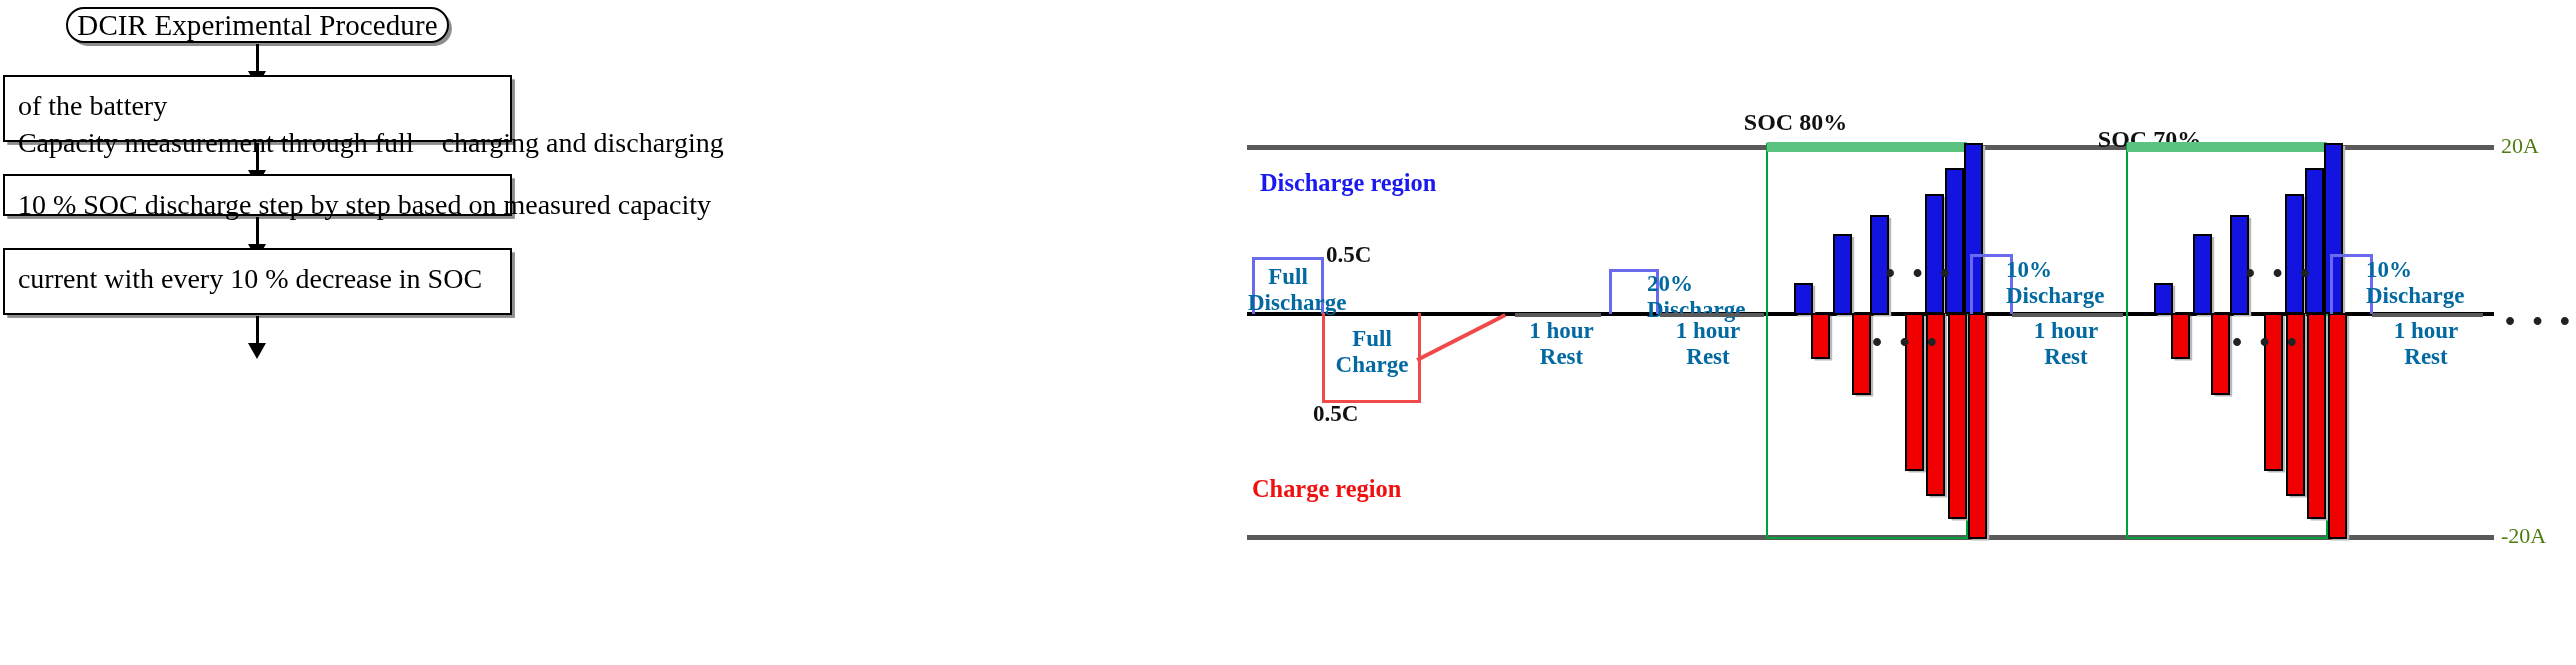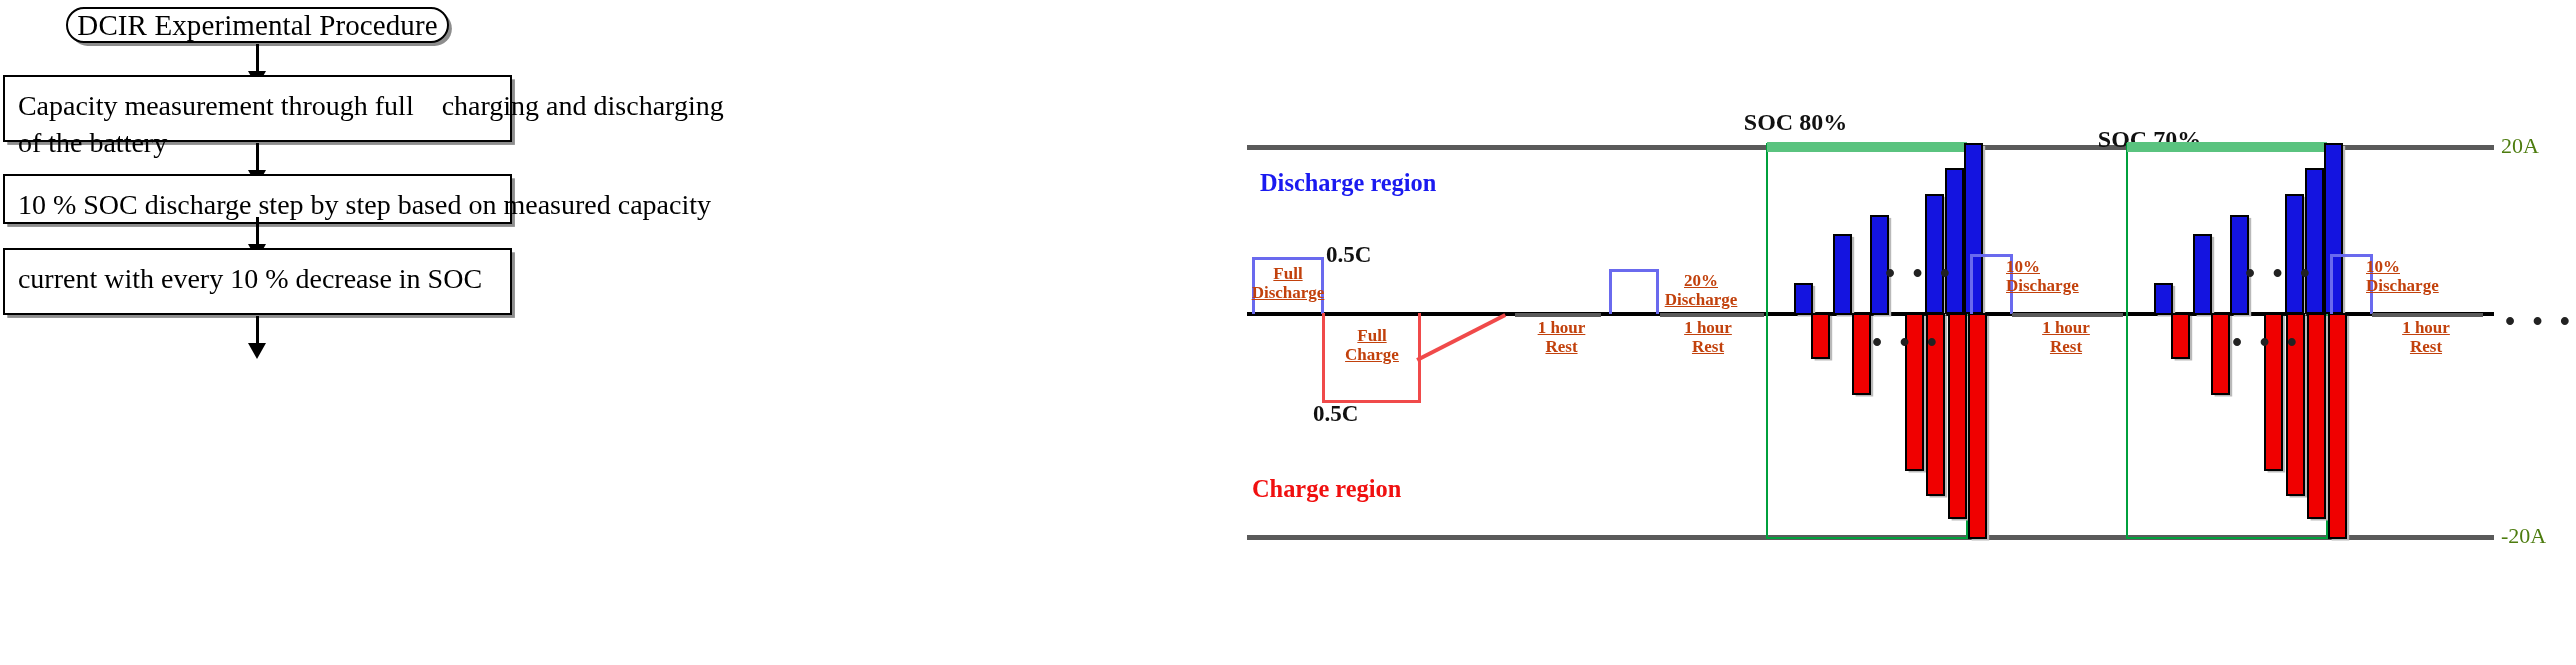--- a/index.html
+++ b/index.html
@@ -19,22 +19,22 @@
   .fc-arrow .head{position:absolute;left:-9.3px;width:0;height:0;
                   border-left:9.3px solid transparent;border-right:9.3px solid transparent;
                   border-top:16px solid #000;}
 
   
   #profile{position:absolute;left:1218px;top:0;width:1358px;height:665px;}
   .axline{position:absolute;height:5px;background:#5a5a5a;}
   .zeroline{position:absolute;height:3.6px;background:#000;}
   .axlabel{position:absolute;font-size:22px;font-weight:normal;color:#4d7c0f;white-space:nowrap;}
   .rlabel{position:absolute;font-size:24.4px;font-weight:bold;white-space:nowrap;}
-  .tlabel{position:absolute;font-size:17px;font-weight:bold;color:#c2410c;
-          text-align:center;line-height:1.12;white-space:pre-line;text-decoration:underline;}
+  .tlabel{position:absolute;font-size:23px;font-weight:bold;color:#0369a1;
+          text-align:center;line-height:1.12;white-space:pre-line;}
   .slabel{position:absolute;font-size:23px;font-weight:bold;color:#111;white-space:nowrap;}
   .soclabel{position:absolute;font-size:24px;font-weight:bold;color:#111;
             white-space:nowrap;text-align:center;}
   
   .pulse{position:absolute;box-sizing:border-box;border:3.6px solid #6a6aee;
          border-bottom:none;background:transparent;}
   .pulse-red{position:absolute;box-sizing:border-box;border:3.6px solid #f04a4a;
              border-top:none;background:transparent;}
   .ramp{position:absolute;height:3.6px;background:#f04a4a;transform-origin:left center;}
   
@@ -55,30 +55,30 @@
   <div class="fc-node fc-term" style="left:66px;top:7.2px;width:383px;height:36px;">
     <span>DCIR Experimental Procedure</span>
   </div>
 
   <div class="fc-arrow" style="left:257px;top:44px;">
     <div class="shaft" style="height:30px;"></div>
       <div class="head" style="top:27px;"></div>
   </div>
 
   <div class="fc-node fc-proc" style="left:2.9px;top:75px;width:509px;height:67px;">
+    <div class="ln">of the battery</div>
     <div class="ln">Capacity measurement through full    charging and discharging</div>
-    <div class="ln">of the battery</div>
   </div>
 
   <div class="fc-arrow" style="left:257px;top:143px;">
     <div class="shaft" style="height:30px;"></div>
       <div class="head" style="top:27px;"></div>
   </div>
 
-  <div class="fc-node fc-proc" style="left:2.9px;top:174px;width:509px;height:50px;">
+  <div class="fc-node fc-proc" style="left:2.9px;top:174px;width:509px;height:42px;">
     <div class="ln">10 % SOC discharge step by step based on measured capacity</div>
   </div>
 
   <div class="fc-arrow" style="left:257px;top:217px;">
     <div class="shaft" style="height:30px;"></div>
       <div class="head" style="top:27px;"></div>
   </div>
 
   <div class="fc-node fc-proc" style="left:2.9px;top:248px;width:509px;height:67px;">
     <div class="ln">current with every 10 % decrease in SOC</div>
@@ -113,21 +113,21 @@
   <div class="ramp" style="left:199px;top:358px;width:99px;transform:rotate(-27deg);"></div>
   <div class="tlabel" style="left:100px;top:326px;width:108px;">Full
 Charge</div>
   <div class="slabel" style="left:95px;top:401px;">0.5C</div>
 
   <div class="axline" style="left:297px;top:313px;width:86px;height:3.6px;"></div>
   <div class="tlabel" style="left:297px;top:318px;width:93px;">1 hour
 Rest</div>
 
   <div class="pulse" style="left:391px;top:269px;width:50px;height:45px;"></div>
-  <div class="tlabel" style="left:429px;top:271px;width:108px;text-align:center;">20%
+  <div class="tlabel" style="left:429px;top:271px;width:108px;text-align:left;">20%
 Discharge</div>
 
   <div class="axline" style="left:442px;top:313px;width:104px;height:3.6px;"></div>
   <div class="tlabel" style="left:440px;top:318px;width:100px;">1 hour
 Rest</div>
 
   <div class="soclabel" style="left:477px;top:109px;width:201px;">SOC 80%</div>
   <div class="socbox" style="left:548px;top:143px;width:202px;height:396px;">
     <div class="cap"></div>
   </div>

